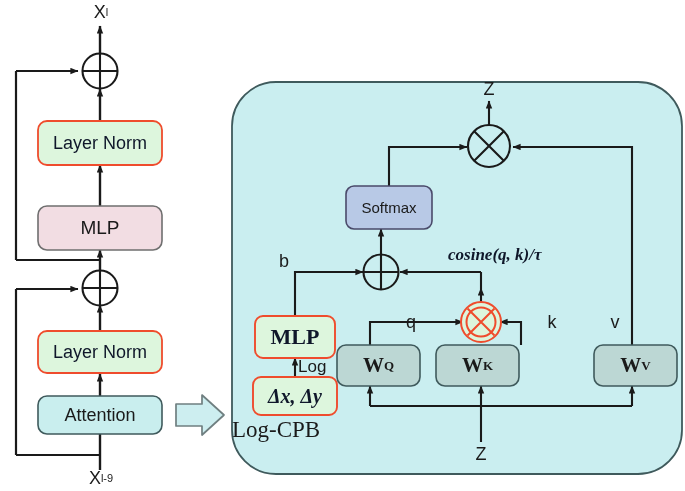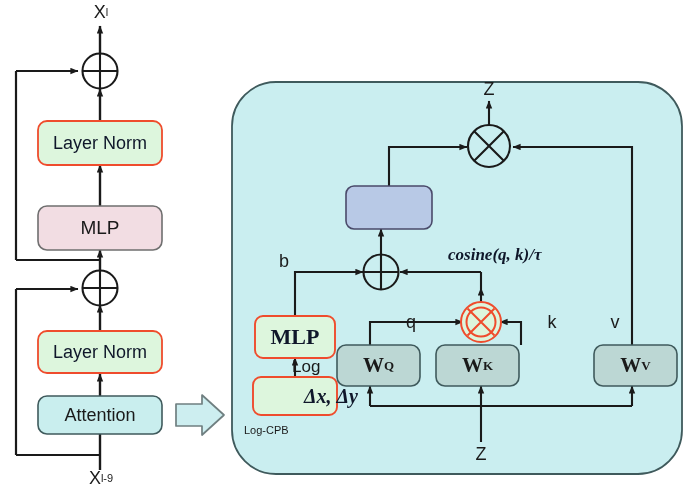--- a/index.html
+++ b/index.html
@@ -172,32 +172,33 @@
   <div class="node-label txt-sans red" style="left:38px; top:331px; width:124px; height:42px; font-size:18px;">Layer Norm</div>
 
   <div class="node-label txt-sans black" style="left:38px; top:206px; width:124px; height:44px; font-size:19px;">MLP</div>
 
   <div class="node-label txt-sans red" style="left:38px; top:121px; width:124px; height:44px; font-size:18px;">Layer Norm</div>
 
   <div class="node-label txt-sans black" style="left:472px; top:78px; width:34px; height:22px; font-size:18px;">Z</div>
 
   <div class="node-label txt-sans black" style="left:464px; top:442px; width:34px; height:24px; font-size:18px;">Z</div>
 
+  <div class="node-label txt-sans black" style="left:346px; top:186px; width:86px; height:43px; font-size:15px;">Softmax</div>
 
   <div class="node-label txt-sans black" style="left:272px; top:250px; width:24px; height:22px; font-size:18px;">b</div>
 
   <div class="node-label txt-serif italic red" style="left:448px; top:243px; width:180px; height:24px; font-size:17px; justify-content:flex-start;">cosine(q, k)/τ</div>
 
   <div class="node-label txt-serif red" style="left:255px; top:316px; width:80px; height:42px; font-size:22px;">MLP</div>
 
-  <div class="node-label txt-sans black" style="left:292px; top:356px; width:44px; height:22px; font-size:17px; justify-content:flex-start;">Log</div>
-
-  <div class="node-label txt-serif italic red" style="left:253px; top:377px; width:84px; height:38px; font-size:20px;padding-left:36px;">Δx, Δy</div>
-
-  <div class="node-label txt-sans black" style="left:244px; top:418px; width:100px; height:24px; font-size:11px; justify-content:flex-start;">Log-CPB</div>
+  <div class="node-label txt-sans black" style="left:298px; top:356px; width:44px; height:22px; font-size:17px; justify-content:flex-start;">Log</div>
+
+  <div class="node-label txt-serif italic red" style="left:253px; top:377px; width:84px; height:38px; font-size:20px;">Δx, Δy</div>
+
+  <div class="node-label txt-sans black" style="left:232px; top:418px; width:100px; height:24px; font-size:23px; justify-content:flex-start;font-family:Liberation Serif, serif;">Log-CPB</div>
 
   <div class="node-label txt-sans black" style="left:400px; top:310px; width:22px; height:24px; font-size:18px;">q</div>
 
   <div class="node-label txt-sans black" style="left:541px; top:310px; width:22px; height:24px; font-size:18px;">k</div>
 
   <div class="node-label txt-sans black" style="left:604px; top:310px; width:22px; height:24px; font-size:18px;">v</div>
 
   <div class="node-label txt-serif black" style="left:337px; top:345px; width:83px; height:41px; font-size:21px;">
     <span>W</span>
       <sup style="font-size:13px;">Q</sup>

